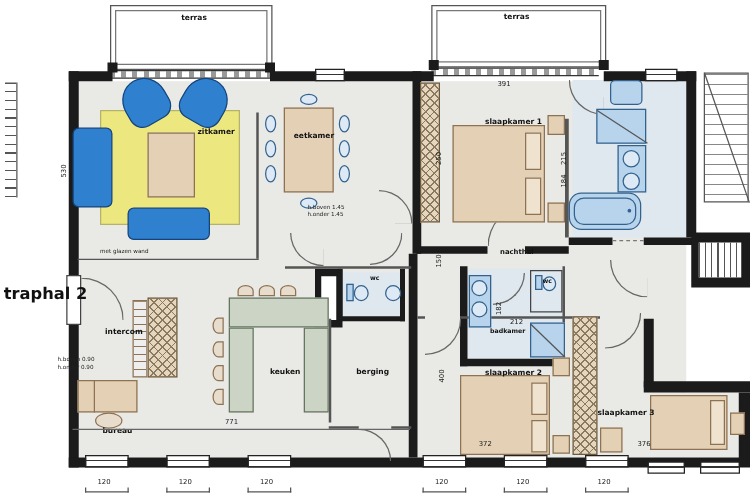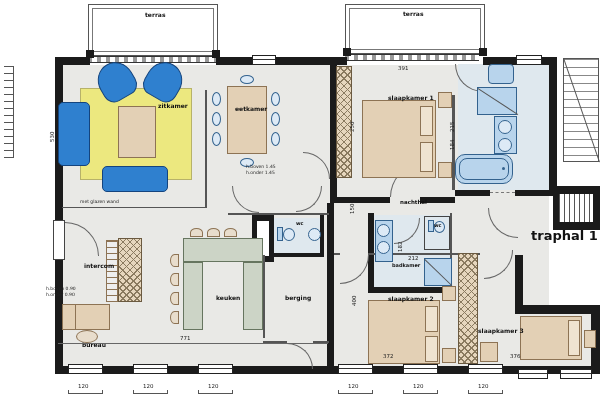--- a/index.html
+++ b/index.html
@@ -203,21 +203,21 @@
   <i class="wood" style="left:442px;top:286px;width:14px;height:15px"></i>
   <i class="wood" style="left:442px;top:348px;width:14px;height:15px"></i>
   <b class="lbl" style="left:388px;top:296px">slaapkamer 2</b>
   <i class="hx" style="left:458px;top:253px;width:20px;height:111px"></i>
   <i class="wood" style="left:520px;top:316px;width:62px;height:44px"></i>
   <i class="wood" style="left:568px;top:320px;width:12px;height:36px;background:#efe3d0"></i>
   <i class="wood" style="left:584px;top:330px;width:12px;height:18px"></i>
   <i class="wood" style="left:480px;top:342px;width:18px;height:20px"></i>
   <b class="lbl" style="left:478px;top:328px">slaapkamer 3</b>
 
-  <b class="big" style="left:531px;top:228px">traphal 1</b>
+  <b class="big" style="left:3px;top:228px">traphal 2</b>
 
   <u class="note" style="left:80px;top:199px">met glazen wand</u>
   <u class="note" style="left:246px;top:164px">h.boven 1.45</u>
   <u class="note" style="left:246px;top:170px">h.onder 1.45</u>
   <u class="note" style="left:46px;top:286px">h.boven 0.90</u>
   <u class="note" style="left:46px;top:292px">h.onder 0.90</u>
 
   <i class="win" style="left:252px;top:55px;width:24px;height:10px"></i>
   <i class="win" style="left:516px;top:55px;width:26px;height:10px"></i>
   <i class="win" style="left:68px;top:364px;width:35px;height:10px"></i>

